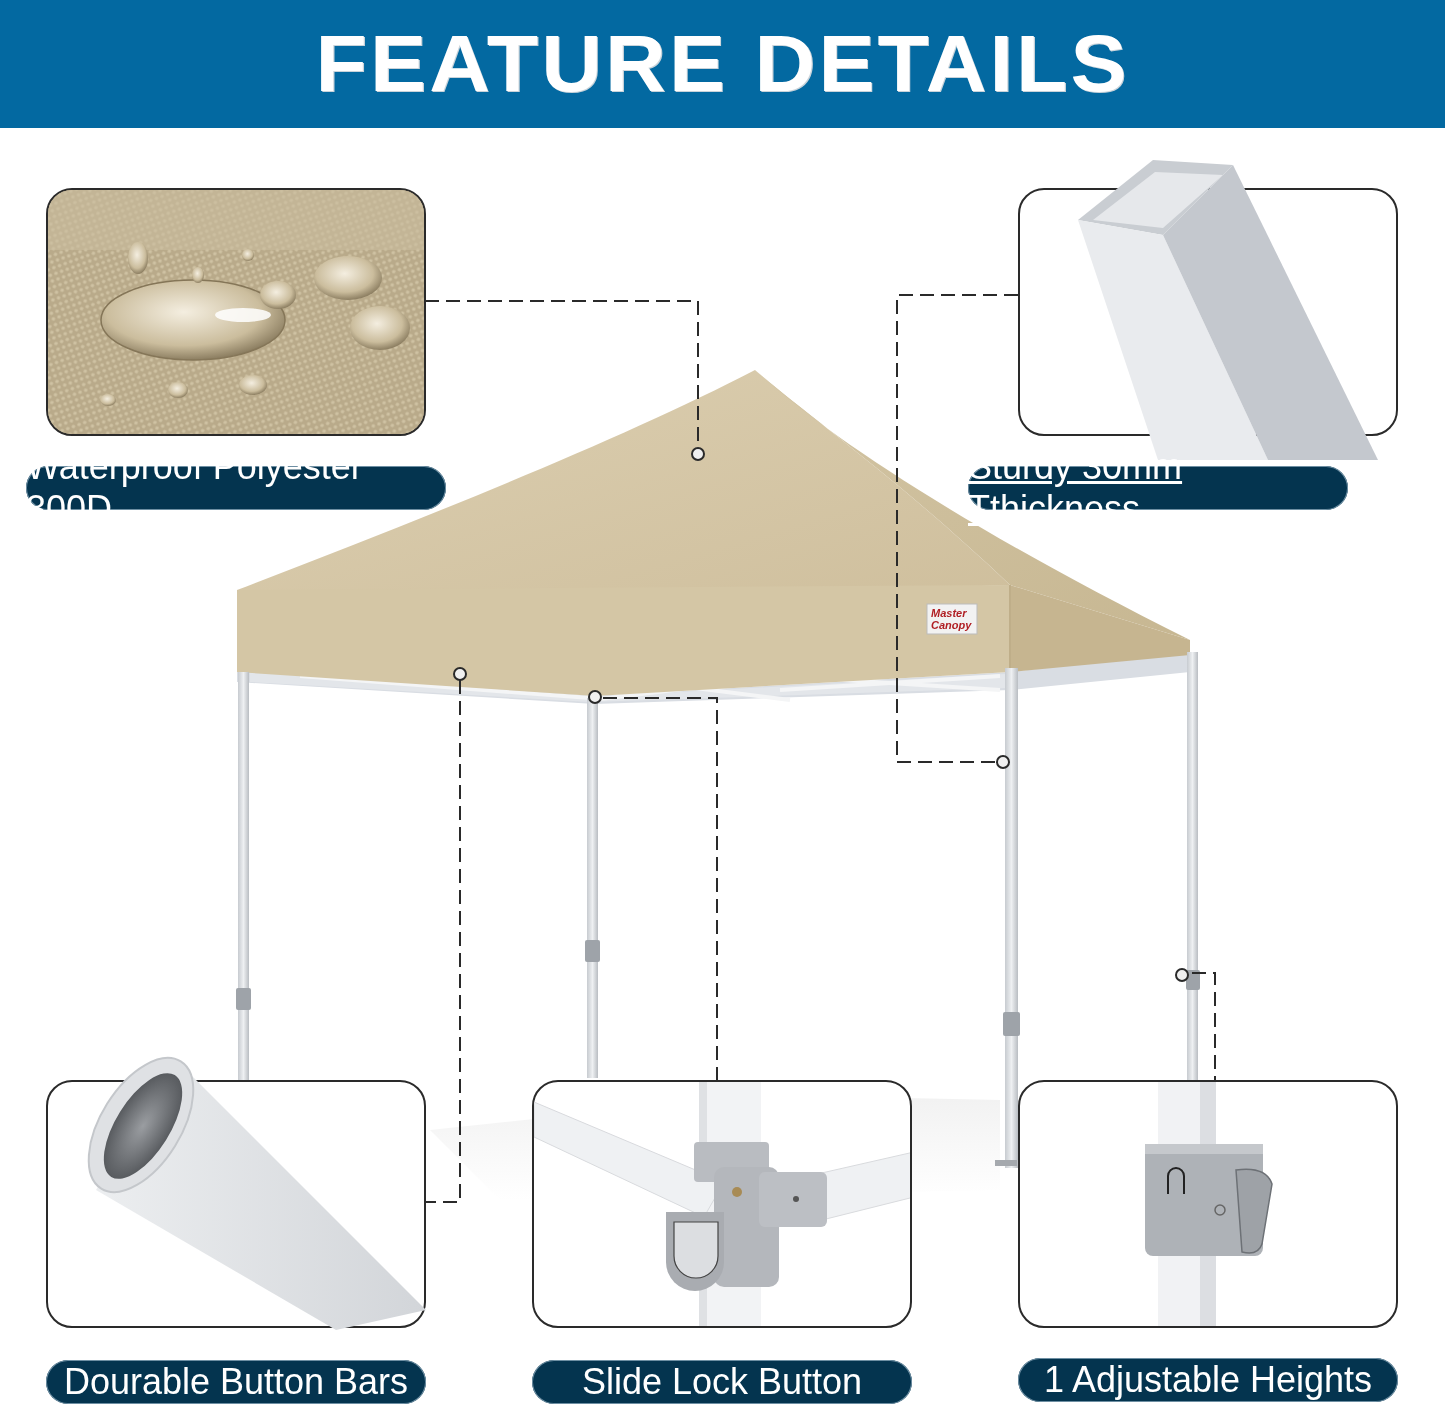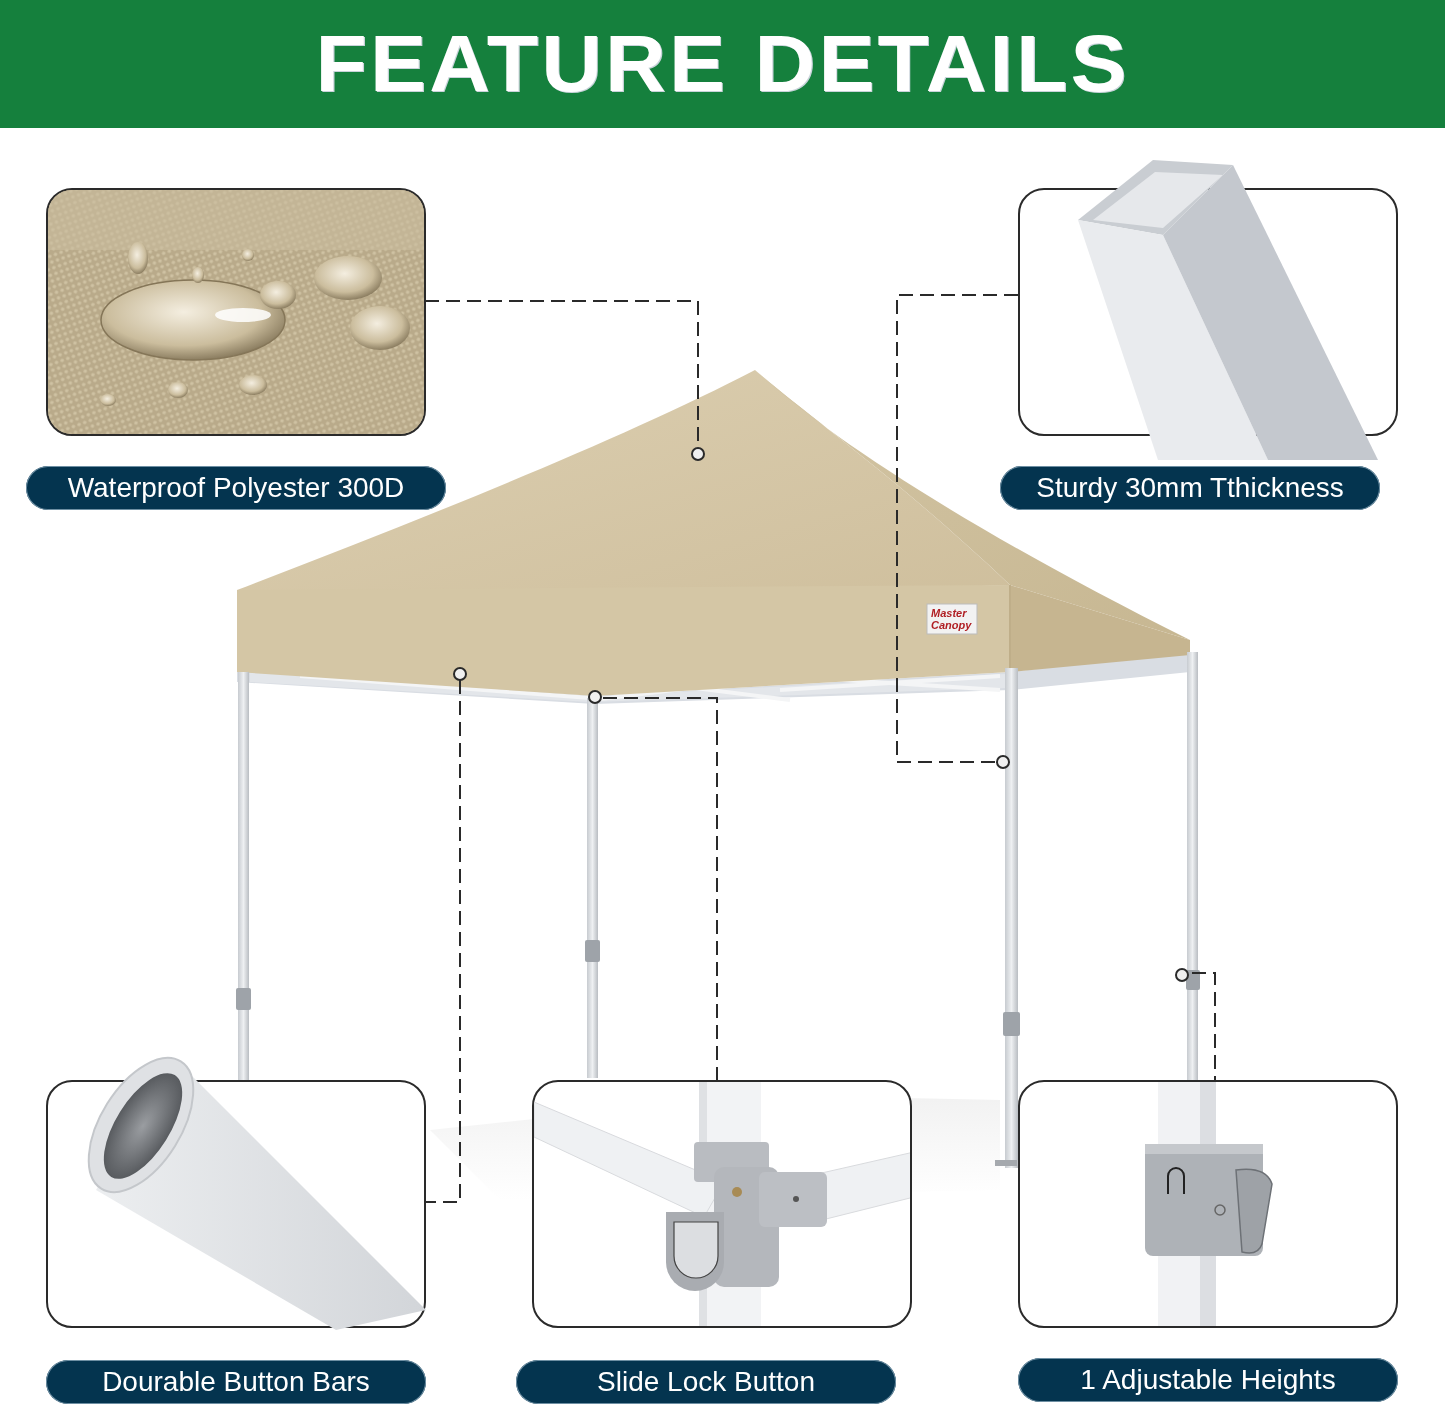--- a/index.html
+++ b/index.html
@@ -1,20 +1,20 @@
 <!DOCTYPE html>
 <html><head>
 <meta charset="utf-8">
 <style>
   html,body{margin:0;padding:0;}
   body{width:1445px;height:1414px;position:relative;background:#ffffff;overflow:hidden;font-family:"Liberation Sans",sans-serif;}
-  .banner{position:absolute;left:0;top:0;width:1445px;height:128px;background:#15803d;display:flex;align-items:center;justify-content:center;}
+  .banner{position:absolute;left:0;top:0;width:1445px;height:128px;background:#0369a1;display:flex;align-items:center;justify-content:center;}
   .banner h1{margin:0;color:#ffffff;font-family:"Liberation Sans",sans-serif;font-weight:900;font-size:80px;letter-spacing:3px;transform:scaleX(1.05);text-shadow:1px 1px 0 #c9d3da;}
   .frame{position:absolute;border:2px solid #2a2a2a;border-radius:26px;overflow:hidden;background:#fff;box-sizing:border-box;}
-  .pill{position:absolute;height:44px;border-radius:26px;background:#04344f;color:#fff;display:flex;align-items:center;justify-content:center;font-size:28px;box-shadow:0 0 0 1px #6e8fa3 inset;font-family:"Liberation Sans",sans-serif;}
+  .pill{position:absolute;height:44px;border-radius:26px;background:#04344f;color:#fff;display:flex;align-items:center;justify-content:center;font-size:36px;box-shadow:0 0 0 1px #6e8fa3 inset;font-family:"Liberation Sans",sans-serif;}
   svg.scene{position:absolute;left:0;top:0;}
 </style>
 </head>
 <body>
 
 <div class="banner">
   <h1>FEATURE DETAILS</h1>
 </div>
 
 <svg class="scene" width="1445" height="1414" viewBox="0 0 1445 1414">
@@ -131,21 +131,21 @@
 </div>
 
 <div class="frame" style="left:1018px;top:188px;width:380px;height:248px;overflow:visible;background:transparent;">
   <svg width="380" height="260" viewBox="0 0 380 260" style="position:absolute;left:-2px;top:-30px;overflow:visible;">
     <polygon points="60,60 135,0 215,5 145,75" fill="#c9cdd2"></polygon>
     <polygon points="75,60 137,12 205,15 145,68" fill="#e6e8eb"></polygon>
     <polygon points="60,60 145,75 250,300 140,300" fill="#e9ebee"></polygon>
     <polygon points="145,75 215,5 360,300 250,300" fill="#c4c8ce"></polygon>
   </svg>
 </div>
-<div class="pill" style="left:1000px;top:466px;width:380px;">
+<div class="pill" style="left:968px;top:466px;width:380px;text-decoration:underline;">
   <span>Sturdy 30mm Tthickness</span>
 </div>
 
 <div class="frame" style="left:46px;top:1080px;width:380px;height:248px;overflow:visible;background:transparent;">
   <svg width="380" height="270" viewBox="0 0 380 270" style="position:absolute;left:-2px;top:-22px;overflow:visible;">
     <defs>
       <linearGradient id="truss" x1="0" y1="0" x2="1" y2="0">
         <stop offset="0" stop-color="#eceef0"></stop>
         <stop offset="1" stop-color="#d2d5d9"></stop>
       </linearGradient>
@@ -171,21 +171,21 @@
     <polygon points="270,95 380,70 380,115 280,140" fill="#eff1f3" stroke="#d8dadd" stroke-width="1"></polygon>
     <rect x="160" y="60" width="75" height="40" rx="4" fill="#b9bcc1"></rect>
     <rect x="180" y="85" width="65" height="120" rx="10" fill="#b4b7bc"></rect>
     <rect x="225" y="90" width="68" height="55" rx="6" fill="#bcbfc4"></rect>
     <circle cx="203" cy="110" r="5" fill="#a88b55"></circle>
     <circle cx="262" cy="117" r="3" fill="#555"></circle>
     <path d="M132,130 h58 v50 a29,29 0 0 1 -58,0 z" fill="#a9acb1"></path>
     <path d="M140,140 h44 v34 a22,22 0 0 1 -44,0 z" fill="#dcdee1" stroke="#444" stroke-width="1.2"></path>
   </svg>
 </div>
-<div class="pill" style="left:516px;top:1360px;width:380px;">
+<div class="pill" style="left:532px;top:1360px;width:380px;">
   <span>Slide Lock Button</span>
 </div>
 
 <div class="frame" style="left:1018px;top:1080px;width:380px;height:248px;">
   <svg width="380" height="248" viewBox="0 0 380 248">
     <rect x="138" y="0" width="58" height="248" fill="#f1f2f4"></rect>
     <rect x="180" y="0" width="16" height="248" fill="#dcdee2"></rect>
     <rect x="125" y="62" width="118" height="112" rx="8" fill="#aeb2b7"></rect>
     <rect x="125" y="62" width="118" height="10" fill="#c5c8cc"></rect>
     <path d="M148,112 v-18 a8,8 0 0 1 16,0 v18" fill="none" stroke="#222" stroke-width="2"></path>

